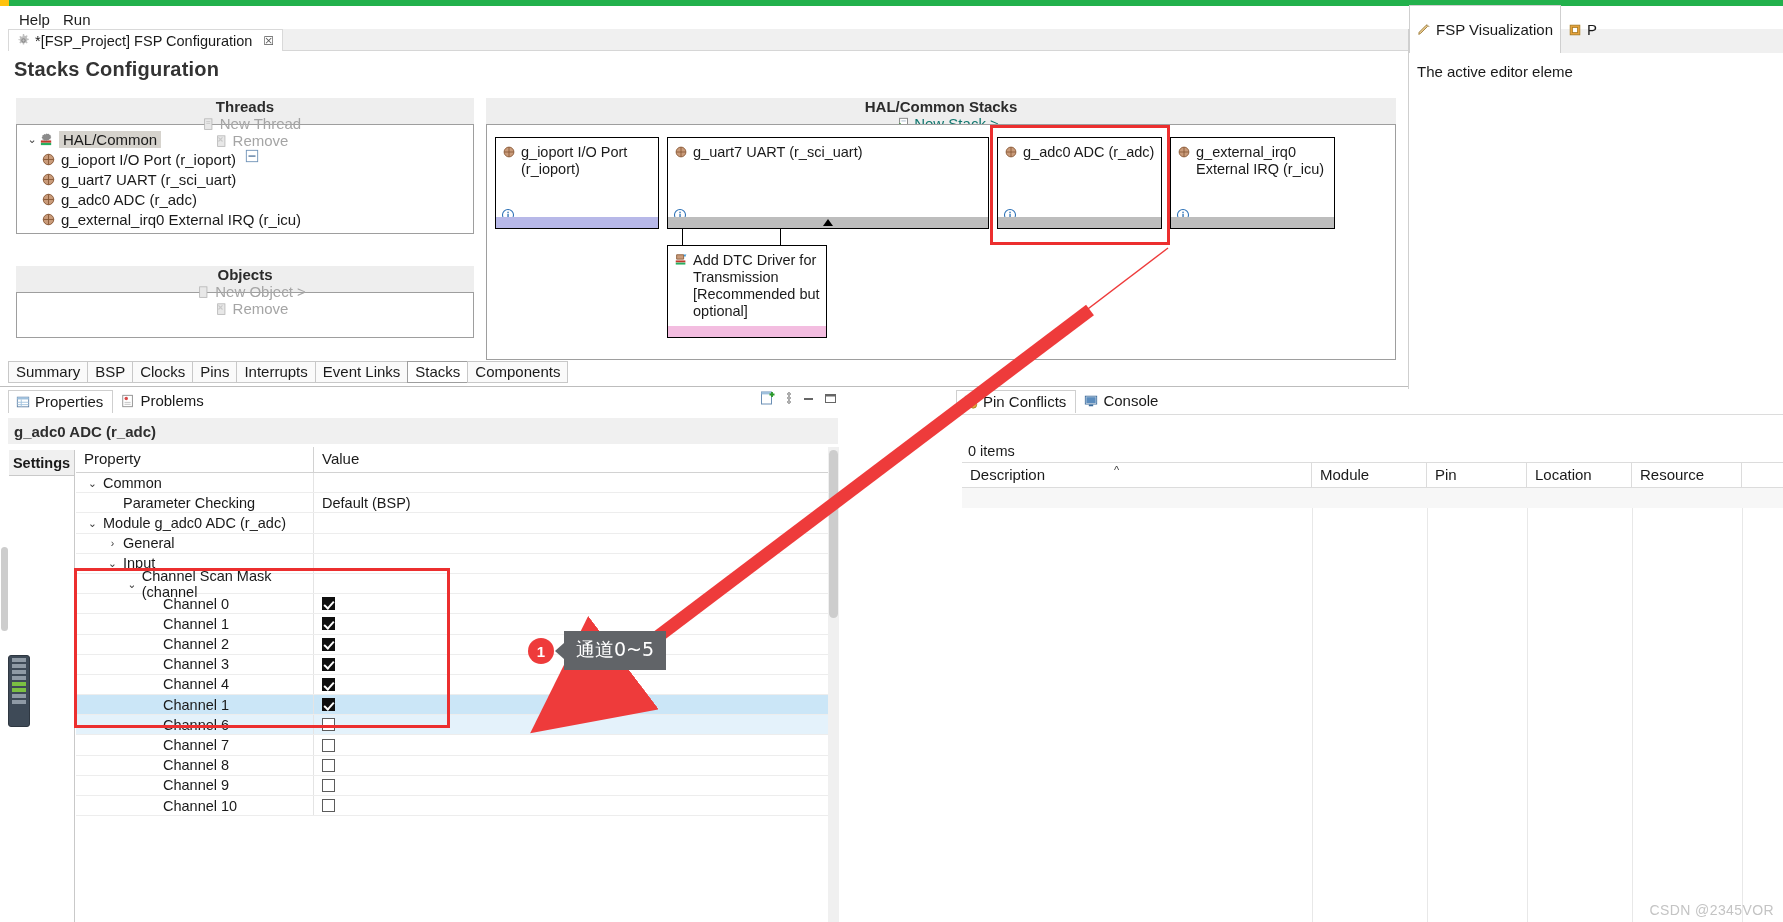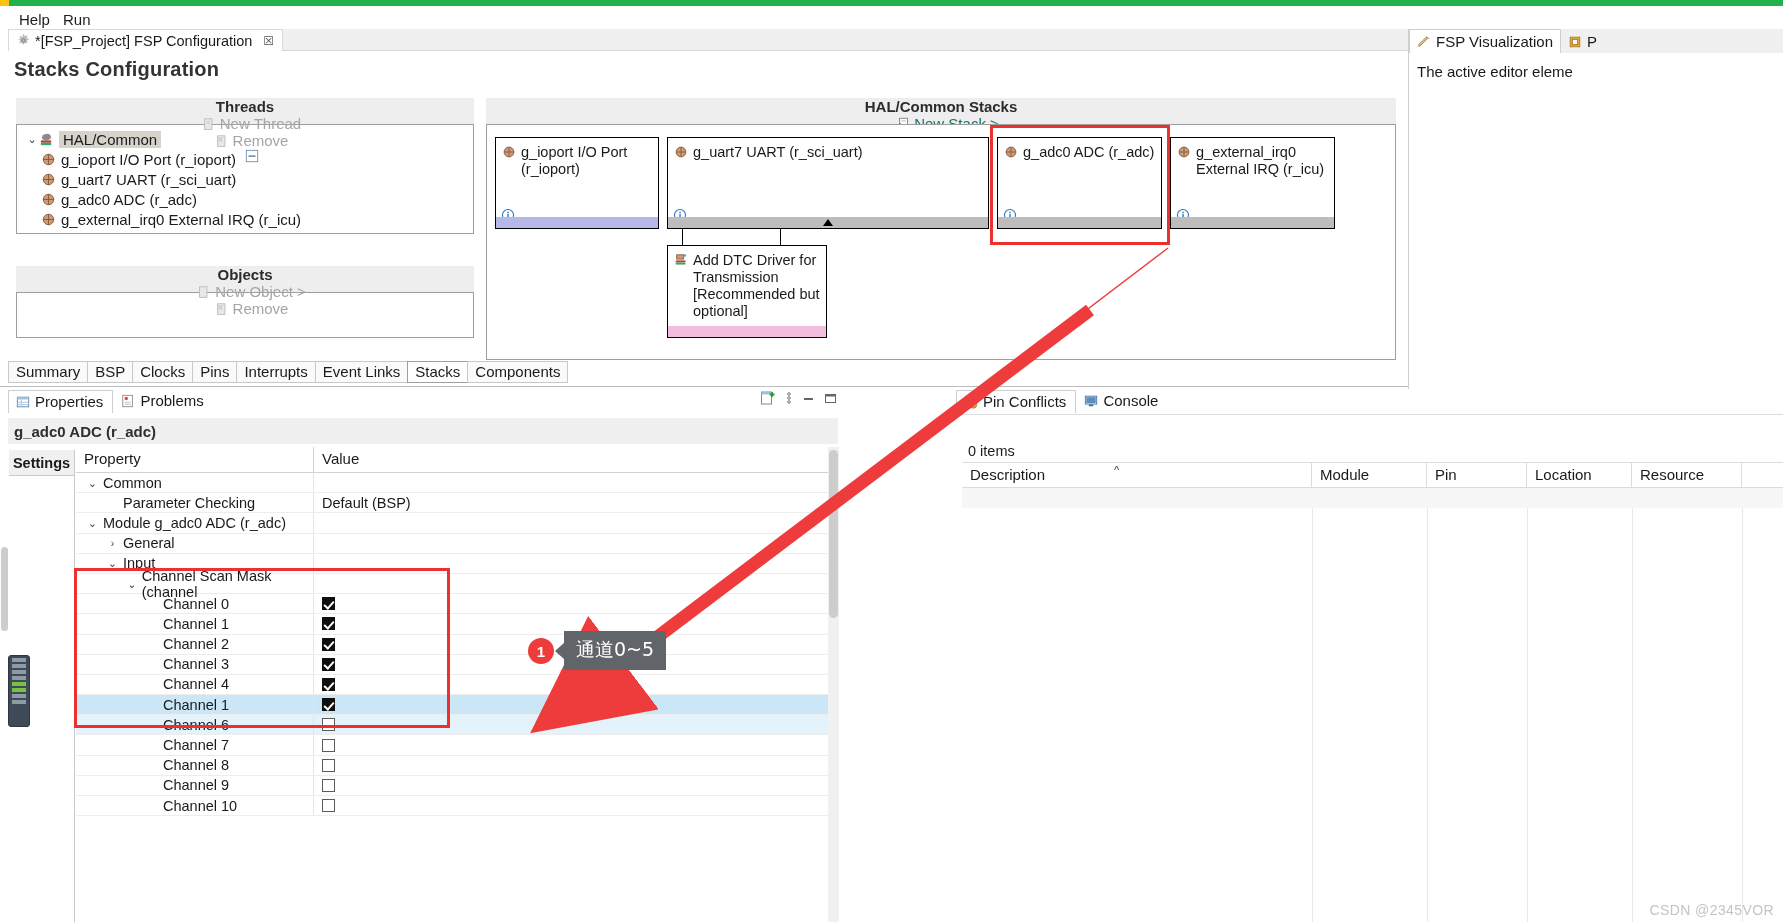--- a/index.html
+++ b/index.html
@@ -128,21 +128,21 @@
   .pc-head { display:flex; height:26px; border-top:1px solid #dcdcdc; border-bottom:1px solid #dcdcdc; font-size:15px; }
   .pc-head div { border-right:1px solid #dcdcdc; padding:3px 0 0 8px; position:relative; }
   .pc-grid { position:absolute; left:0; right:0; top:48px; bottom:0; }
   .pc-col-line { position:absolute; top:0; bottom:0; width:1px; background:#e8e8e8; }
   .sort-caret { position:absolute; top:1px; font-size:11px; color:#3a3a3a;}
 
   
   .rightview { position:absolute; left:1408px; top:29px; width:375px; height:360px; background:#fff;
                border-left:1px solid #cfcfcf; }
   .rv-tabs { display:flex; align-items:flex-end; height:24px; background:#f0f0f0; font-size:15px; }
-  .rv-tab { display:flex; align-items:center; gap:5px; padding:3px 7px; }
+  .rv-tab { display:flex; align-items:center; gap:5px; padding:15px 7px; }
   .rv-tab.active { background:#fff; border:1px solid #cfcfcf; border-bottom:none; }
   .rv-body { padding:10px 8px; font-size:15px; color:#1a1a1a; }
 
   
   .pv-tools { position:absolute; right:0px; top:0px; display:flex; gap:9px; align-items:center; }
 
   
   .ann-arrow { position:absolute; pointer-events:none; }
   .badge { position:absolute; width:26px; height:26px; border-radius:50%; background:#ee3b3b; color:#fff;
            font-size:15px; display:flex; align-items:center; justify-content:center; font-weight:bold; }

